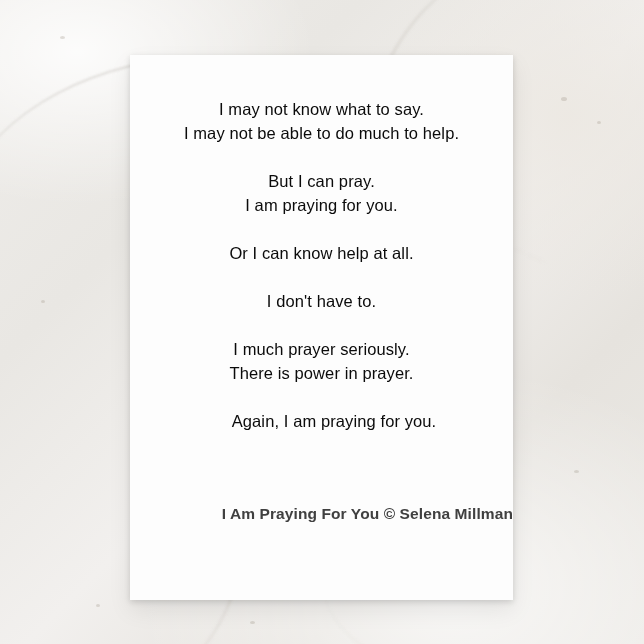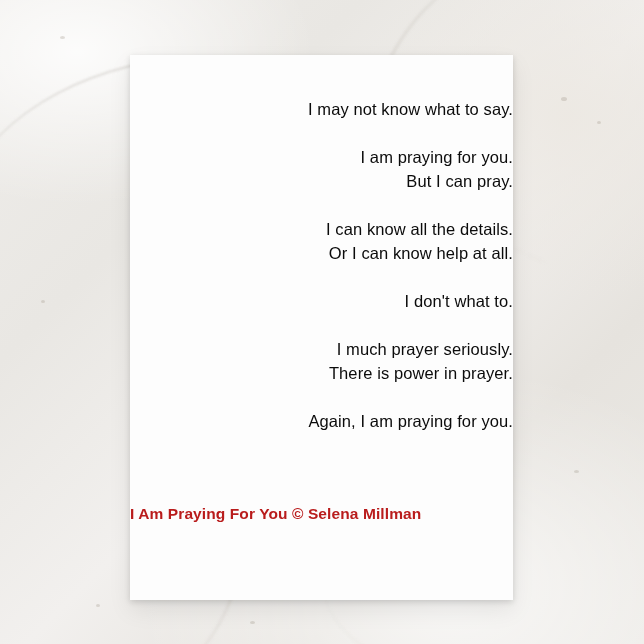--- a/index.html
+++ b/index.html
@@ -80,21 +80,21 @@
     top: 0;
     width: 383px;
     height: 545px;
     padding: 0;
   }
   #poem {
     position: absolute;
     left: 0;
     right: 0;
     top: 42px;
-    text-align: right;
+    text-align: center;
     color: #0b0b0b;
     font-size: 16.5px;
     line-height: 24px;
     letter-spacing: 0.1px;
   }
   #poem .stanza {
     margin: 0 0 24px 0;
   }
   #poem .stanza:last-child {
     margin-bottom: 0;
@@ -102,24 +102,24 @@
   }
   #poem .line {
     display: block;
     white-space: pre;
   }
   #credit {
     position: absolute;
     left: 0;
     right: 0;
     top: 450px;
-    text-align: left;
+    text-align: right;
     font-size: 15.5px;
     font-weight: bold;
-    color: #b91c1c;
+    color: #404040;
     letter-spacing: 0.1px;
     white-space: pre;
   }
 </style>
 </head>
 <body>
 
 <div id="stage">
   <div class="vein v1"></div>
   <div class="vein v2"></div>
@@ -133,34 +133,34 @@
   <div class="speck" style="left:250px;top:621px;width:5px;height:3px;"></div>
   <div class="speck" style="left:96px;top:604px;width:4px;height:3px;"></div>
 
   <div id="card">
     <div id="card-inner">
 
       <div id="poem">
 
         <div class="stanza">
           <span class="line">I may not know what to say.</span>
+          <span class="line">I may not be able to do much to help.</span>
         </div>
 
         <div class="stanza">
+          <span class="line">But I can pray.</span>
           <span class="line">I am praying for you.</span>
-          <span class="line">But I can pray.</span>
         </div>
 
         <div class="stanza">
-          <span class="line">I can know all the details.</span>
           <span class="line">Or I can know help at all.</span>
         </div>
 
         <div class="stanza">
-          <span class="line">I don't what to.</span>
+          <span class="line">I don't have to.</span>
         </div>
 
         <div class="stanza">
           <span class="line">I much prayer seriously.</span>
           <span class="line">There is power in prayer.</span>
         </div>
 
         <div class="stanza">
           <span class="line">Again, I am praying for you.</span>
         </div>

